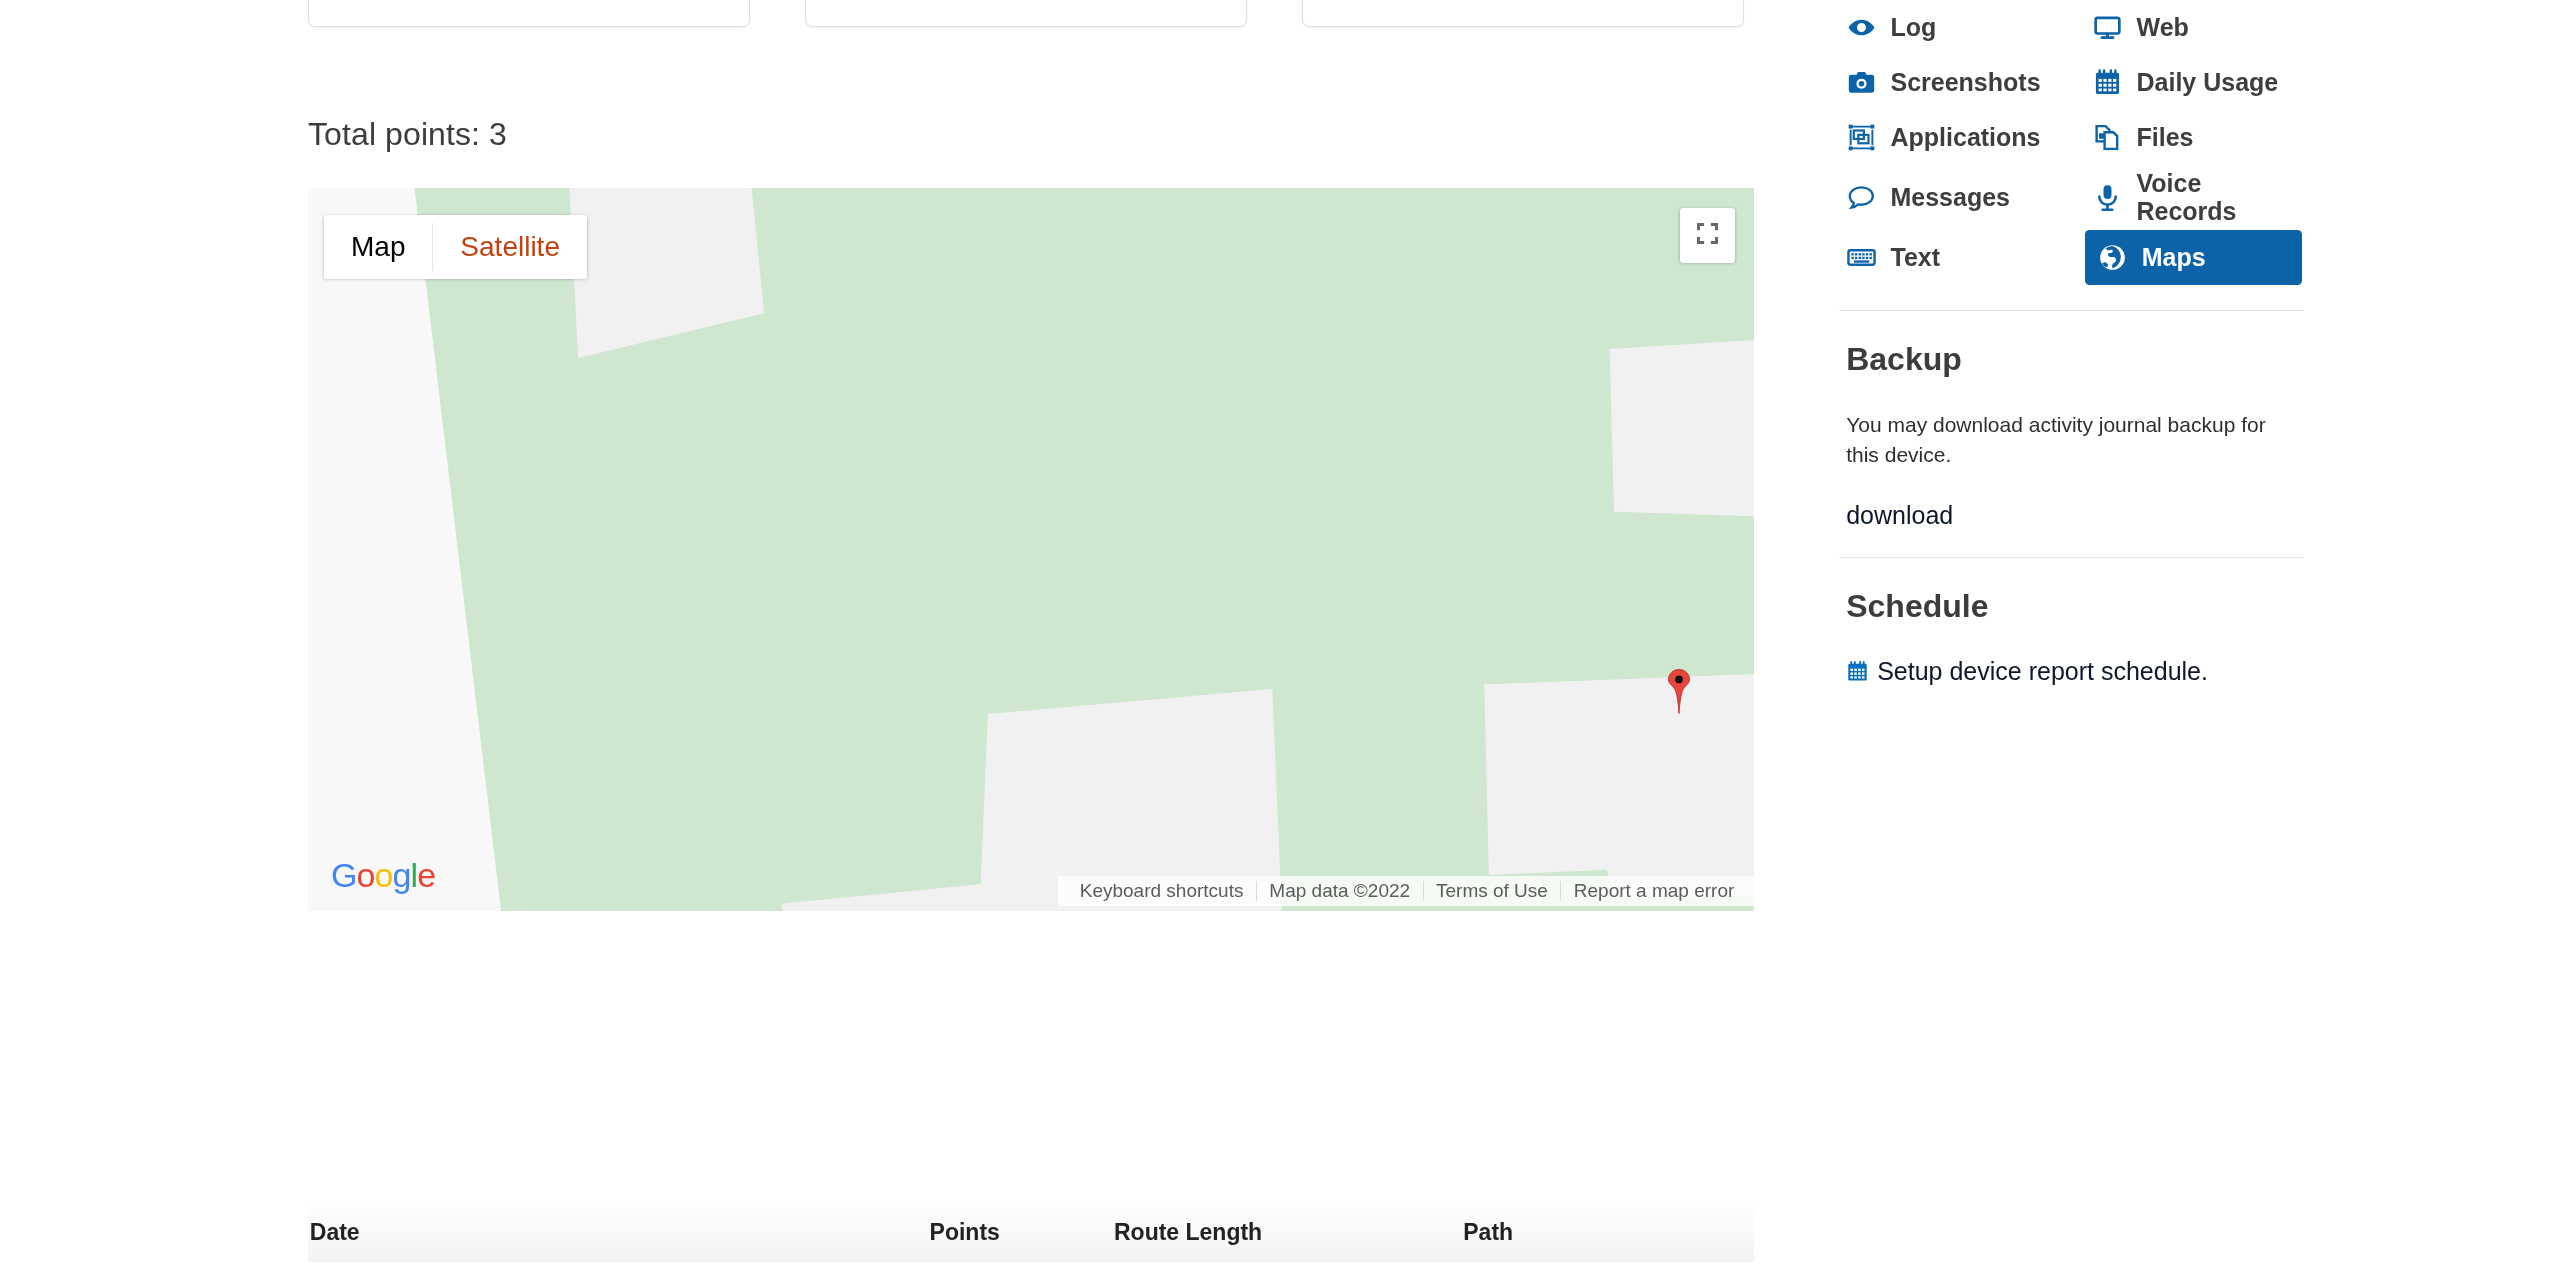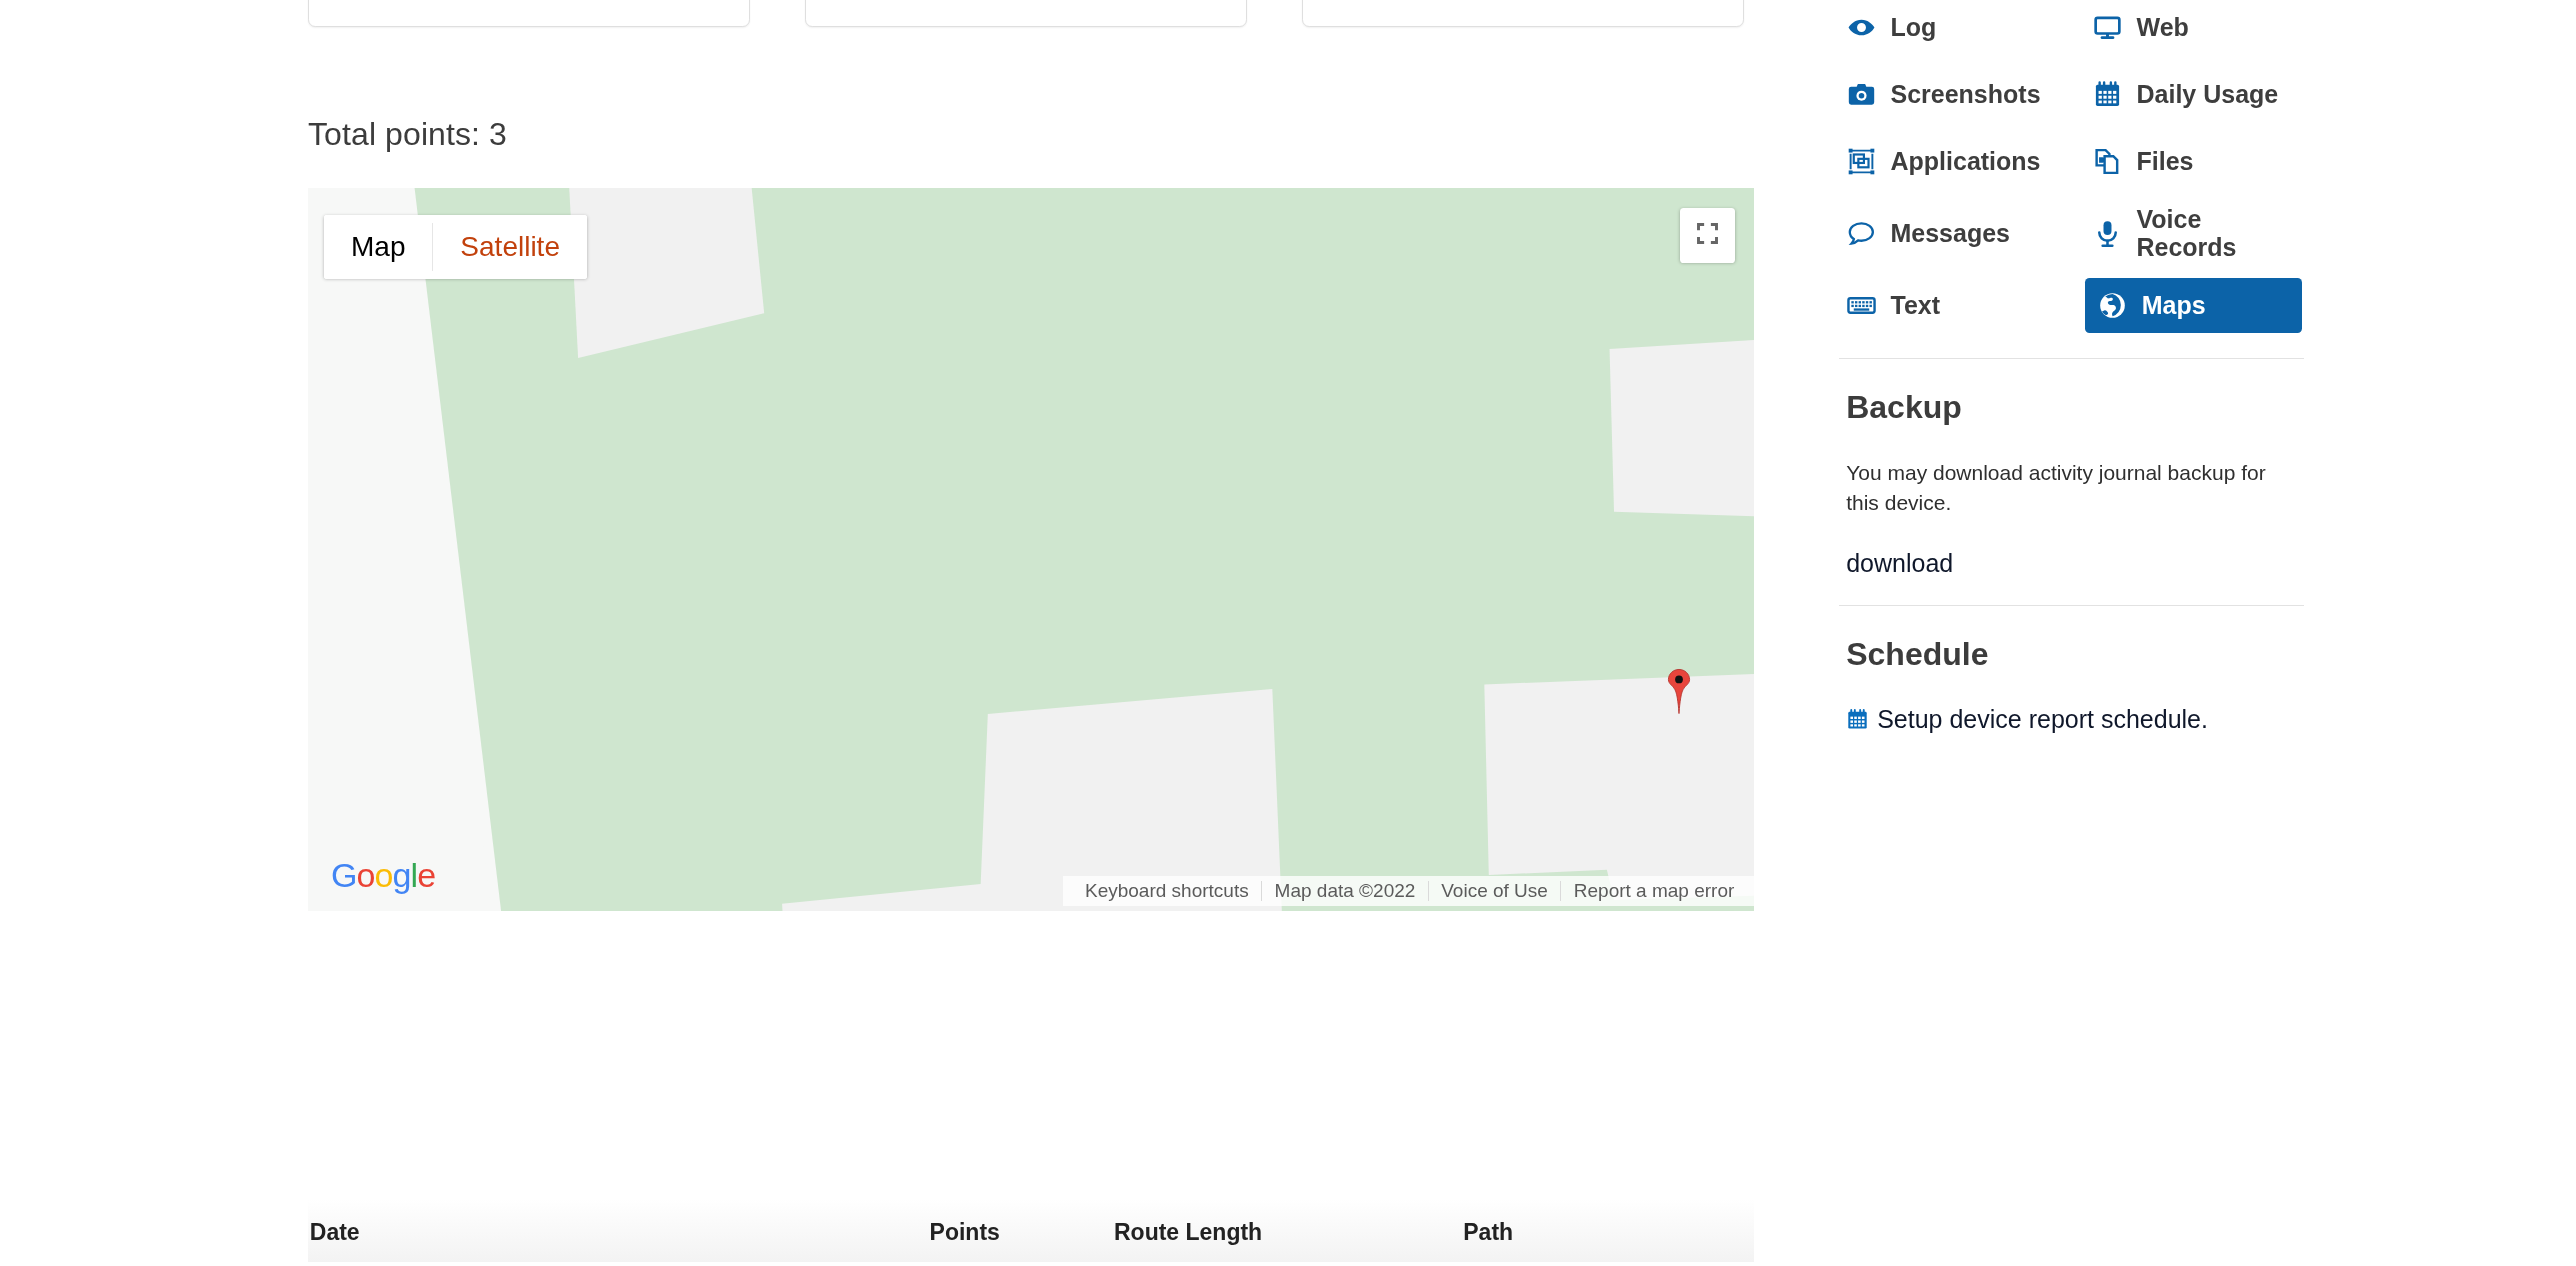--- a/index.html
+++ b/index.html
@@ -209,21 +209,21 @@
 
   
   .sidebar {
     position: absolute;
     left: 1839px; top: 0;
     width: 465px;
   }
   .nav-grid {
     display: grid;
     grid-template-columns: 246px 219px;
-    row-gap: 12px;
+    row-gap: 0px;
     padding-bottom: 25px;
     border-bottom: 0.9px solid #e2e2e2;
   }
   .nav-item {
     display: flex;
     align-items: center;
     gap: 14.3px;
     min-height: 55px;
     padding: 3.6px 7.2px 3.6px 7.2px;
     border-radius: 4.5px;
@@ -373,21 +373,21 @@
 
       <div class="google-logo">
         <span style="color:#4285F4">G</span><span style="color:#EA4335">o</span><span style="color:#FBBC05">o</span><span style="color:#4285F4">g</span><span style="color:#34A853">l</span><span style="color:#EA4335">e</span>
       </div>
 
       <div class="map-footer">
         <a>Keyboard shortcuts</a>
         <span class="fsep"></span>
         <a>Map data ©2022</a>
         <span class="fsep"></span>
-        <a>Voice of Use</a>
+        <a>Terms of Use</a>
         <span class="fsep"></span>
         <a>Report a map error</a>
       </div>
     </div>
 
     <div class="table-wrap">
       <table class="data-table">
         <thead>
           <tr>
             <th class="th-date">Date</th>

